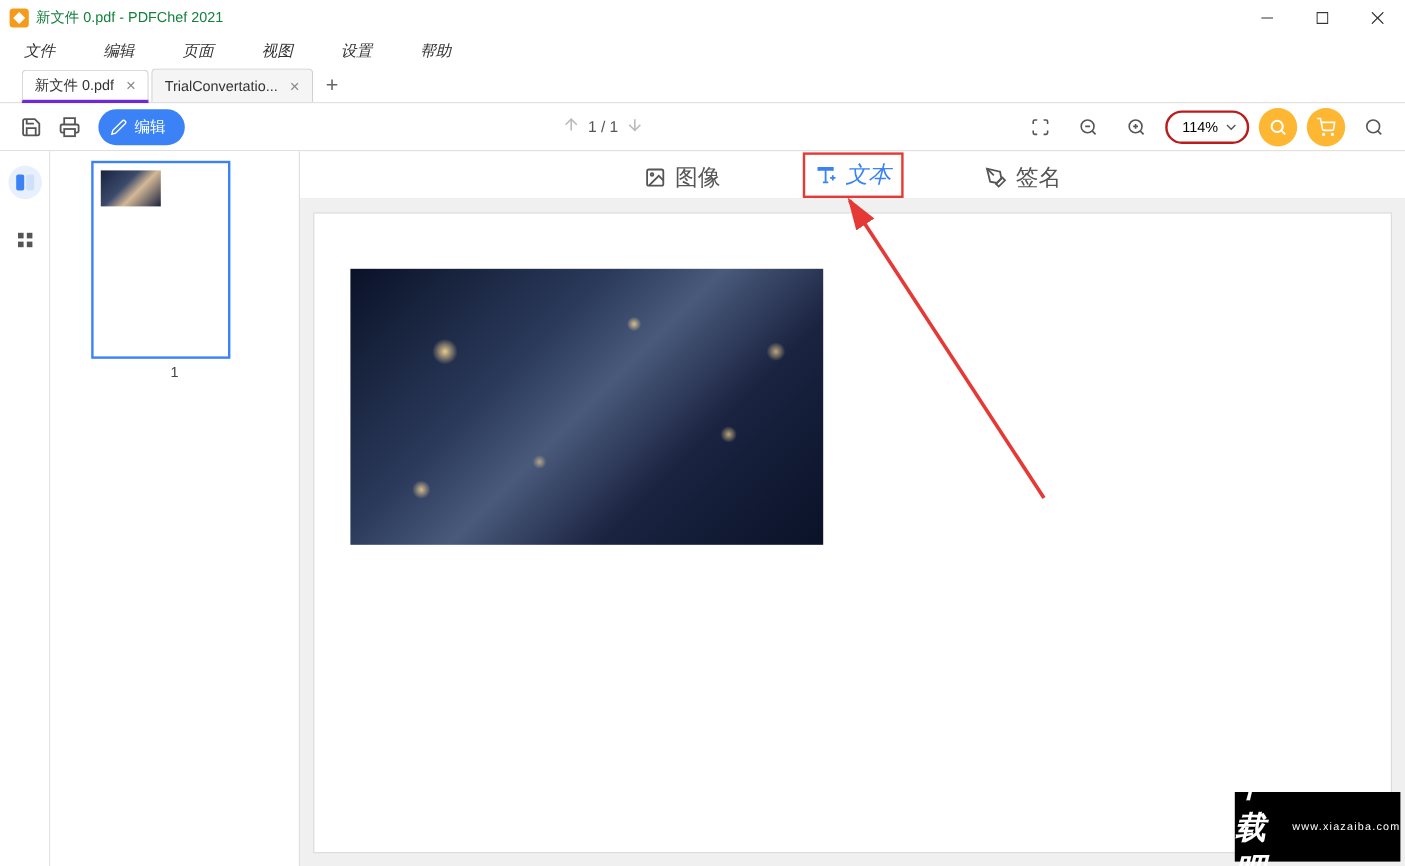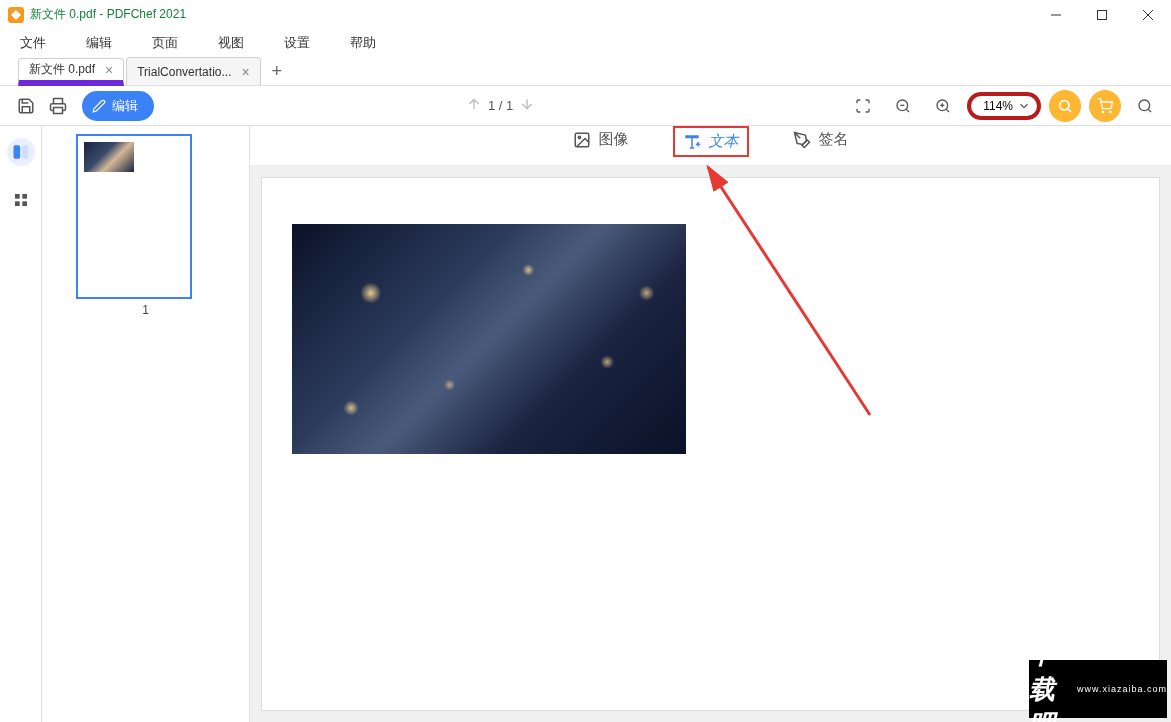--- a/index.html
+++ b/index.html
@@ -7,42 +7,42 @@
 
 
 .titlebar { height: 30px; background: #fff; display: flex; align-items: center; padding-left: 8px; font-size: 12px; color: #15803d; border-bottom: 1px solid #fff; }
 .titlebar .app-icon { width: 16px; height: 16px; background: #f59b1c; border-radius: 3px; display: flex; align-items: center; justify-content: center; margin-right: 6px; }
 .titlebar .app-icon svg { width: 10px; height: 10px; }
 .titlebar .win-ctrls { margin-left: auto; display: flex; }
 .titlebar .win-ctrl { width: 46px; height: 30px; display: flex; align-items: center; justify-content: center; cursor: pointer; }
 
 
 .menubar { height: 26px; display: flex; align-items: center; padding-left: 20px; font-size: 13px; color: #333; gap: 40px; }
-.menubar span { cursor: pointer; }
+.menubar span { cursor: pointer; font-style: italic; }
 
 
 .tabbar { height: 30px; display: flex; align-items: flex-end; padding-left: 18px; border-bottom: 1px solid #e0e0e0; }
 .tab { height: 28px; padding: 0 10px; display: flex; align-items: center; font-size: 12px; color: #333; border: 1px solid #d0d0d0; border-bottom: none; border-top-left-radius: 4px; border-top-right-radius: 4px; margin-right: 2px; background: #f5f5f5; cursor: pointer; }
-.tab.active { background: #fff; border-bottom: 6px solid #6d28d9; margin-bottom: -1px; }
+.tab.active { background: #fff; border-bottom: 3px solid #6d28d9; margin-bottom: -1px; }
 .tab .close { margin-left: 10px; color: #888; font-size: 14px; }
 .tab-add { width: 28px; height: 28px; display: flex; align-items: center; justify-content: center; color: #666; cursor: pointer; font-size: 18px; }
 
 
 .toolbar { height: 40px; display: flex; align-items: center; padding: 0 10px; border-bottom: 1px solid #e0e0e0; }
 .tool-icon { width: 32px; height: 32px; display: flex; align-items: center; justify-content: center; cursor: pointer; color: #555; }
 .edit-btn { height: 30px; padding: 0 16px 0 10px; background: #3b82f6; color: #fff; border-radius: 15px; display: flex; align-items: center; font-size: 13px; margin-left: 8px; cursor: pointer; }
 .edit-btn svg { margin-right: 6px; }
 .toolbar-center { flex: 1; display: flex; align-items: center; justify-content: center; gap: 6px; color: #999; font-size: 13px; }
 .toolbar-center .nav-arrow { cursor: pointer; }
 .toolbar-right { display: flex; align-items: center; gap: 8px; }
-.zoom-pill { height: 28px; padding: 0 6px 0 12px; border: 4px solid #b91c1c; border-radius: 14px; display: flex; align-items: center; font-size: 12px; cursor: pointer; }
+.zoom-pill { height: 28px; padding: 0 6px 0 12px; border: 2px solid #b91c1c; border-radius: 14px; display: flex; align-items: center; font-size: 12px; cursor: pointer; }
 .circ-btn { width: 32px; height: 32px; border-radius: 50%; background: #fdb733; display: flex; align-items: center; justify-content: center; cursor: pointer; color: #fff; }
 
 
-.editbar { position: absolute; left: 250px; right: 12px; top: 126px; height: 40px; background: #fff; display: flex; align-items: flex-start; justify-content: center; gap: 36px; font-size: 15px; color: #555; border-bottom: 1px solid #eee; }
+.editbar { position: absolute; left: 250px; right: 12px; top: 126px; height: 40px; background: #fff; display: flex; align-items: flex-end; justify-content: center; gap: 60px; font-size: 19px; color: #555; border-bottom: 1px solid #eee; }
 .editbar .item { display: flex; align-items: center; gap: 8px; cursor: pointer; padding: 4px 8px; }
 .editbar .item.highlight { border: 2px solid #e53935; color: #3b82f6; font-style: italic; }
 .editbar .item.highlight svg { stroke: #3b82f6; fill: #3b82f6; }
 
 
 .main { position: absolute; left: 0; right: 0; top: 126px; bottom: 0; display: flex; }
 .leftbar { width: 42px; background: #fff; border-right: 1px solid #e0e0e0; display: flex; flex-direction: column; align-items: center; padding-top: 12px; gap: 20px; }
 .leftbar .lb-btn { width: 28px; height: 28px; display: flex; align-items: center; justify-content: center; cursor: pointer; }
 .leftbar .lb-btn.active { background: #e8f0fe; border-radius: 50%; }
 

